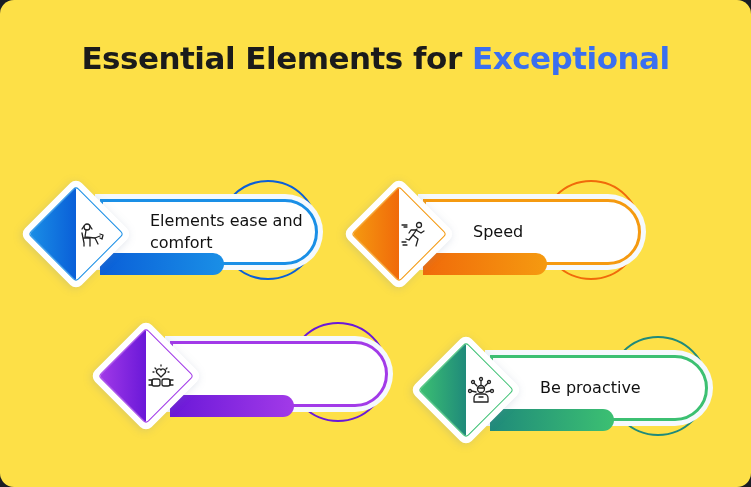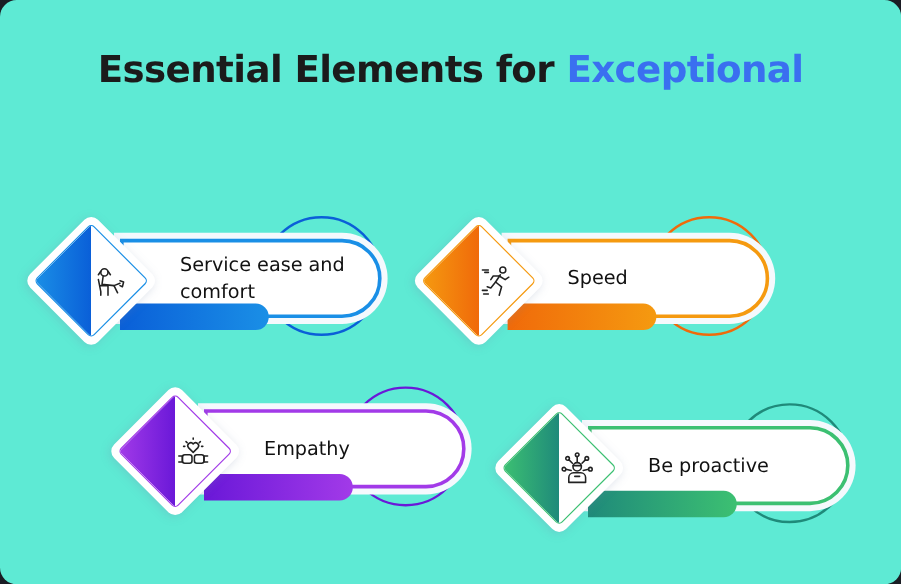--- a/index.html
+++ b/index.html
@@ -1,17 +1,17 @@
 <!DOCTYPE html>
 <html><head>
 <meta charset="utf-8">
 <style>
   html, body { margin:0; padding:0; }
   body { width:751px; height:487px; background:#1a1d24; position:relative; overflow:hidden; font-family:"DejaVu Sans", sans-serif; }
-  .canvas { position:absolute; left:0; top:0; width:751px; height:487px; background:#5eead4; border-radius:14px; overflow:hidden; }
+  .canvas { position:absolute; left:0; top:0; width:751px; height:487px; background:#fde047; border-radius:14px; overflow:hidden; }
   .title { position:absolute; left:0; right:0; top:36px; text-align:center; font-weight:bold; font-size:31px; line-height:44px; letter-spacing:-0.5px; color:#1b1b1b; }
   .title .accent { color:#3a6ff0; }
   .card { position:absolute; width:320px; height:130px; }
   .ring { position:absolute; left:196px; top:4px; width:100px; height:100px; border-radius:50%; border:2.5px solid; box-sizing:border-box; }
   .pill { position:absolute; left:78px; top:23px; width:218px; height:66px; border-radius:0 33px 33px 0; border:3px solid; box-sizing:border-box; background:#fff; box-shadow:0 0 0 5px #f5f9fd; }
   .bar { position:absolute; left:78px; top:77px; width:124px; height:22px; border-radius:0 11px 11px 0; }
   .label { position:absolute; left:128px; top:23px; height:66px; width:160px; display:flex; align-items:center; font-size:16px; line-height:22px; color:#111; }
   .diamond-wrap { position:absolute; left:0; top:0; width:110px; height:120px; }
   .diamond-outer { position:absolute; left:14px; top:18px; width:80px; height:80px; background:#fff; transform:rotate(45deg); border-radius:8px; box-shadow:0 2px 8px rgba(120,140,170,0.25); }
   .diamond-inner { position:absolute; left:20px; top:24px; width:68px; height:68px; transform:rotate(45deg); border-radius:4px; overflow:hidden; border:1px solid; box-sizing:border-box; background:#fff; }
@@ -24,21 +24,21 @@
 
 <div class="canvas">
   <div class="title">
     <span>Essential Elements for </span><span class="accent">Exceptional</span><br>
   </div>
 
   <div class="card" id="card0" style="left:22px; top:176px;">
     <div class="ring" style="border-color: rgb(10, 95, 216);"></div>
     <div class="pill" style="border-color: rgb(26, 143, 230);"></div>
     <div class="bar" style="background: linear-gradient(90deg, rgb(10, 95, 216), rgb(26, 143, 230));"></div>
-    <div class="label">Service ease and comfort</div>
+    <div class="label">Elements ease and comfort</div>
     <div class="diamond-wrap">
       <div class="diamond-outer"></div>
       <div class="diamond-inner" style="border-color: rgb(26, 143, 230);">
           <div class="tri" style="background: linear-gradient(45deg, rgb(26, 143, 230) 0%, rgb(10, 95, 216) 50%, transparent 50%);"></div>
         </div>
       <div class="icon">
         <svg viewBox="0 0 30 30" fill="none" stroke="#222" stroke-width="1.3" stroke-linecap="round" stroke-linejoin="round">
           <circle cx="11" cy="7" r="3"></circle>
           <path d="M8 6 L6 9 M14 6 L16 9"></path>
           <path d="M10 10 L9 17 L19 18 L24 16"></path>
@@ -70,21 +70,20 @@
           <path d="M3 5 L8 5 M5 7 L8 7 M3 22 L7 22 M4 25 L8 25"></path>
         </svg>
       </div>
     </div>
   </div>
 
   <div class="card" id="card2" style="left:92px; top:318px;">
     <div class="ring" style="border-color: rgb(106, 24, 216);"></div>
     <div class="pill" style="border-color: rgb(162, 58, 232);"></div>
     <div class="bar" style="background: linear-gradient(90deg, rgb(106, 24, 216), rgb(162, 58, 232));"></div>
-    <div class="label">Empathy</div>
     <div class="diamond-wrap">
       <div class="diamond-outer"></div>
       <div class="diamond-inner" style="border-color: rgb(162, 58, 232);">
           <div class="tri" style="background: linear-gradient(45deg, rgb(162, 58, 232) 0%, rgb(106, 24, 216) 50%, transparent 50%);"></div>
         </div>
       <div class="icon">
         <svg viewBox="0 0 30 30" fill="none" stroke="#222" stroke-width="1.3" stroke-linecap="round" stroke-linejoin="round">
           <path d="M15 15 L11 11 A2.5 2.5 0 0 1 15 8 A2.5 2.5 0 0 1 19 11 Z"></path>
           <path d="M15 3 L15 4 M9 6 L10 7 M21 6 L20 7 M7 10 L8 10 M22 10 L23 10"></path>
           <rect x="6" y="17" width="8" height="7" rx="2"></rect>

